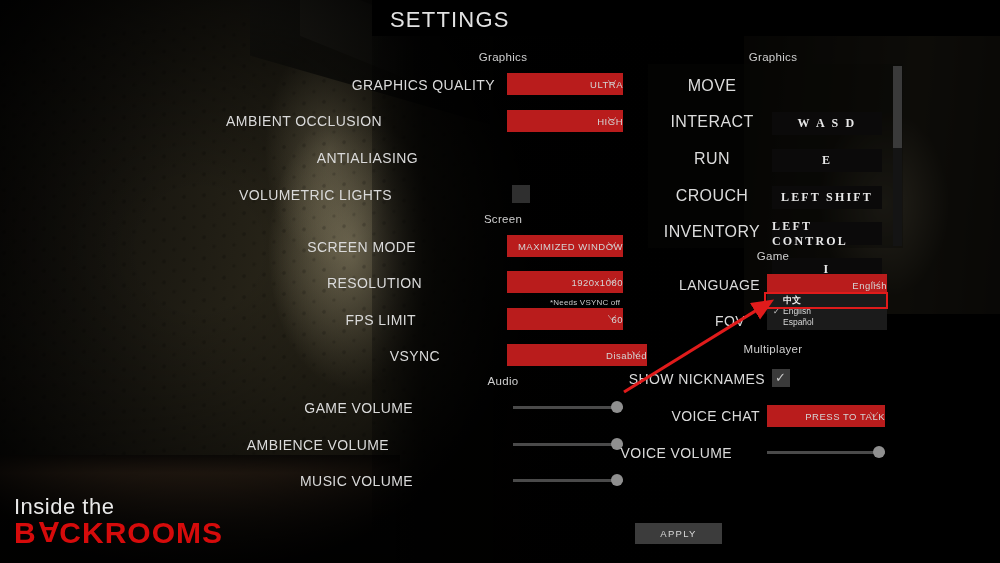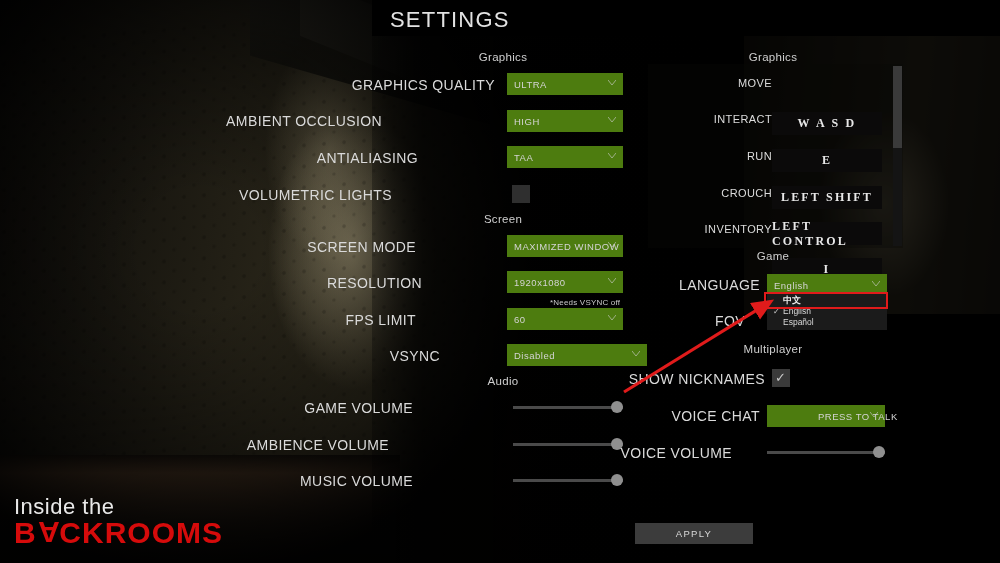--- a/index.html
+++ b/index.html
@@ -93,23 +93,23 @@
     text-align: center; width: 180px;
   }
   .row-label {
     position: absolute;
     font-size: 14px; color: #dadada; letter-spacing: .4px;
     text-align: right; width: 200px;
   }
   .dropdown {
     position: absolute;
     height: 22px;
-    background: #4d7c0f;
+    background: #b91c1c;
     border: none;
-    display: flex; align-items: center;
+    display: flex; align-items: center; justify-content: flex-end;
   }
   .dropdown .dd-val {
     font-size: 9.5px; color: #d4d4d4;
     letter-spacing: .5px;
     padding-left: 7px;
     text-transform: none;
     white-space: nowrap;
   }
   .dropdown .chev {
     position: absolute; right: 7px; top: 7px;
@@ -143,22 +143,22 @@
 
   
   #controls-panel {
     position: absolute; left: 648px; top: 64px;
     width: 255px; height: 184px;
     background: rgba(10,9,7,0.35);
     overflow: hidden;
   }
   .keyrow-label {
     position: absolute;
-    font-size: 11px; color: #dcdcdc;
-    text-align: right; width: 120px;
+    font-size: 16px; color: #dcdcdc;
+    text-align: center; width: 120px;
     letter-spacing: .4px;
   }
   .keybtn {
     position: absolute;
     height: 23px; width: 110px;
     background: #0b0a0a;
     display: flex; align-items: center; justify-content: center; margin-top: 40px;
   }
   .keybtn span {
     font-family: "Liberation Serif", serif;
@@ -204,21 +204,21 @@
     z-index: 45;
     pointer-events: none;
   }
 
   
   #red-arrow { position: absolute; left: 0; top: 0; width: 1000px; height: 563px; z-index: 44; pointer-events: none; }
 
   
   #apply-button {
     position: absolute; left: 635px; top: 523px;
-    width: 118px; height: 21px;
+    width: 87px; height: 21px;
     background: #3c3c3c;
     display: flex; align-items: center; justify-content: center;
   }
   #apply-button span {
     font-size: 9.5px; color: #d8d8d8; letter-spacing: 1.3px;
   }
 
   
   #logo { position: absolute; left: 14px; top: 495px; z-index: 30; }
   #logo-line1 {
@@ -272,28 +272,20 @@
   <div class="dropdown" style="left:507px; top:110px; width:116px;">
     <span class="dd-val">HIGH</span>
     <span class="chev">
         <svg width="8" height="5" viewBox="0 0 8 5">
           <path d="M0 0 L4 5 L8 0" fill="none" stroke="#cfcfcf" stroke-width="1"></path>
         </svg>
       </span>
   </div>
 
   <div class="row-label" style="left:218px; top:150px;">ANTIALIASING</div>
-  <div class="dropdown" style="left:507px; top:146px; width:116px;">
-    <span class="dd-val">TAA</span>
-    <span class="chev">
-        <svg width="8" height="5" viewBox="0 0 8 5">
-          <path d="M0 0 L4 5 L8 0" fill="none" stroke="#cfcfcf" stroke-width="1"></path>
-        </svg>
-      </span>
-  </div>
 
   <div class="row-label" style="left:192px; top:187px;">VOLUMETRIC LIGHTS</div>
   <div class="checkbox off" style="left:512px; top:185px;">
     <span class="tick"></span>
   </div>
 
   <div class="section-head" style="left:413px; top:213px;">Screen</div>
 
   <div class="row-label" style="left:216px; top:239px;">SCREEN MODE</div>
   <div class="dropdown" style="left:507px; top:235px; width:116px;">

